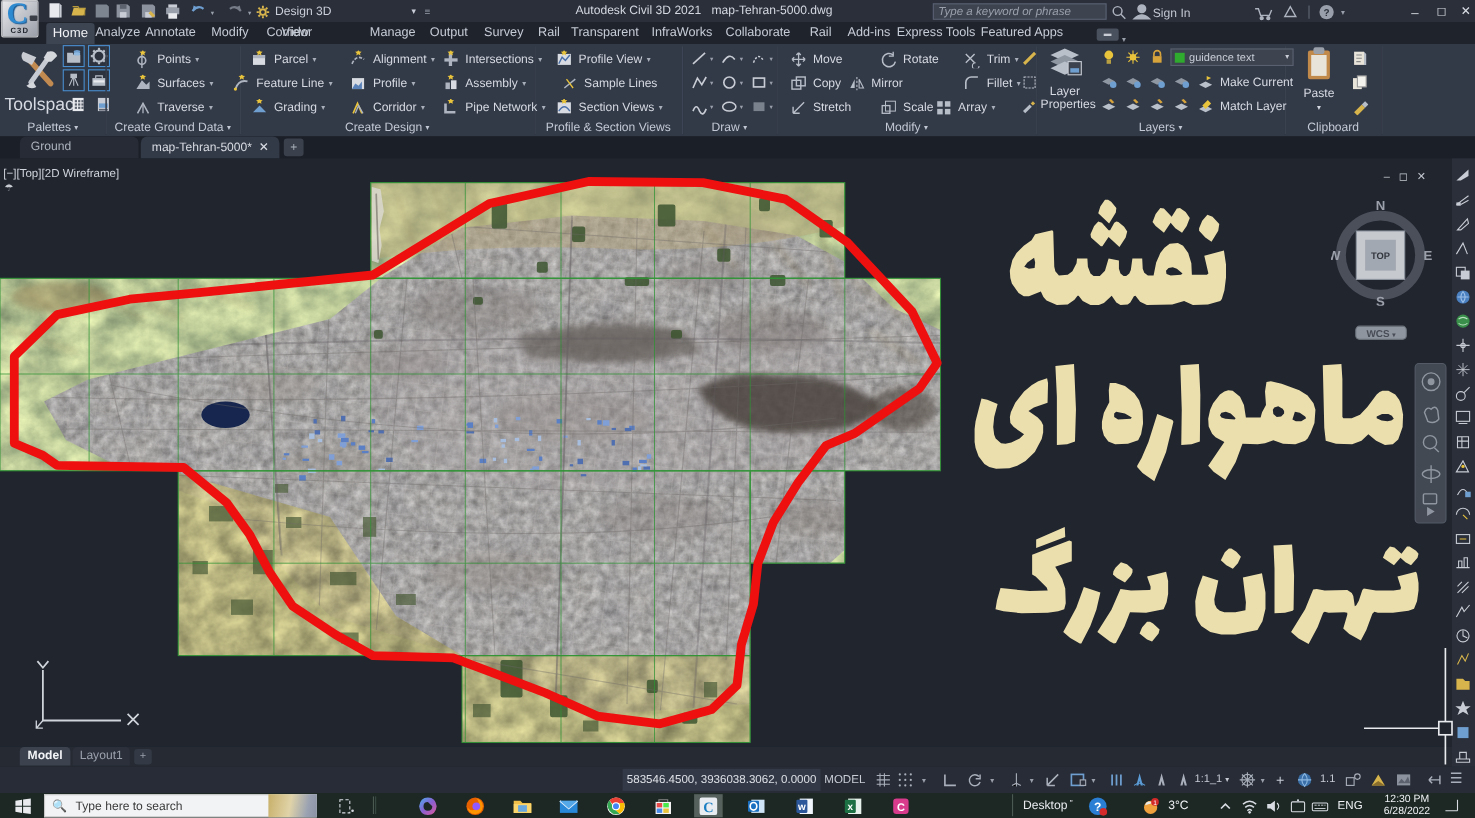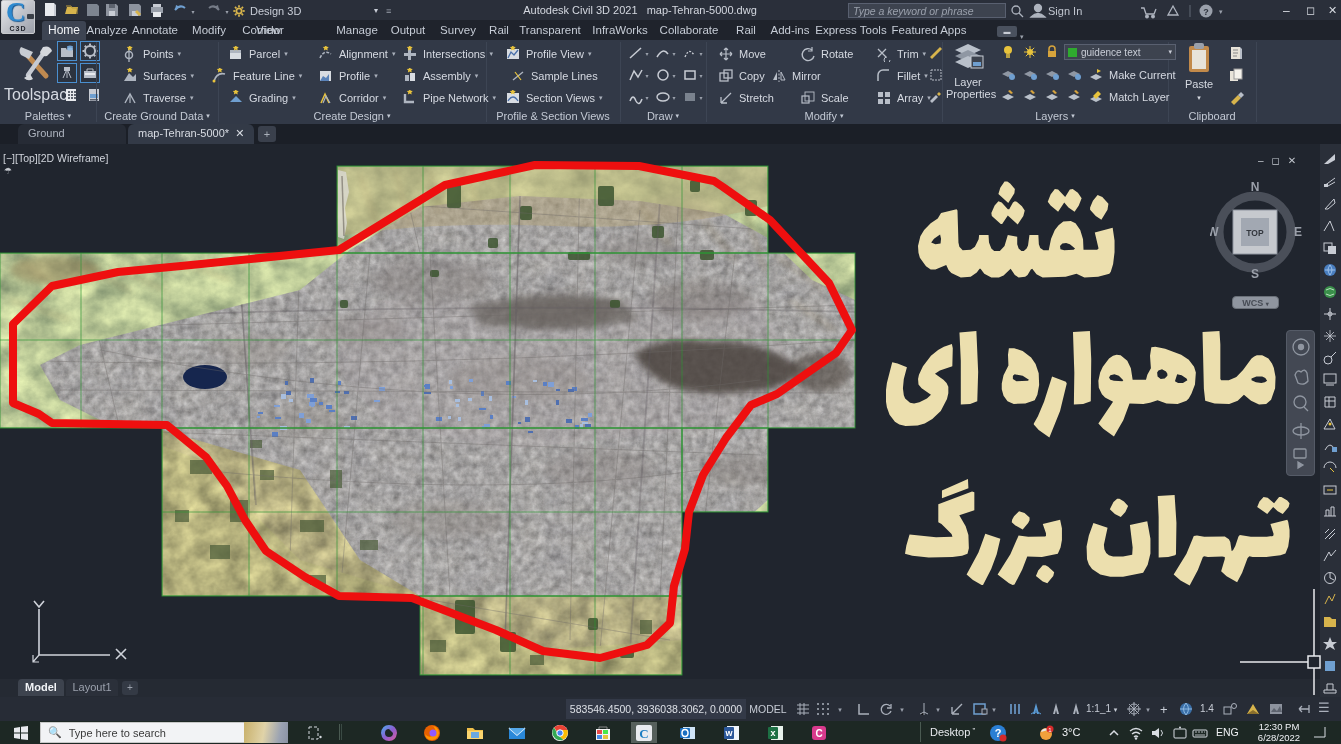--- a/index.html
+++ b/index.html
@@ -417,21 +417,21 @@
 
 <div class="ritem" style="left:876px;top:45px"><svg width="16" height="16" viewBox="0 0 16 16">
           <path d="M2,3 l8,8 M10,3 l-8,8" stroke="#b8bec8" stroke-width="1.3"></path>
           <path d="M11,11 a3,3 0 1 0 3,3" fill="none" stroke="#b8bec8"></path>
         </svg>Trim<span class="caret">▾</span></div>
 
 <div class="ritem" style="left:876px;top:67px"><svg width="16" height="16" viewBox="0 0 16 16">
           <path d="M2,13 v-6 a5,5 0 0 1 5,-5 h6" fill="none" stroke="#b8bec8" stroke-width="1.5"></path>
         </svg>Fillet<span class="caret">▾</span></div>
 
-<div class="ritem" style="left:876px;top:89px"><svg width="16" height="16" viewBox="0 0 16 16">
+<div class="ritem" style="left:850px;top:89px"><svg width="16" height="16" viewBox="0 0 16 16">
           <rect x="2" y="2" width="5" height="5" fill="#b8bec8"></rect>
           <rect x="9" y="2" width="5" height="5" fill="#b8bec8"></rect>
           <rect x="2" y="9" width="5" height="5" fill="#b8bec8"></rect>
           <rect x="9" y="9" width="5" height="5" fill="#b8bec8"></rect>
         </svg>Array<span class="caret">▾</span></div>
 <div class="ic" style="left:928px;top:45px;width:16px;height:16px">
         <svg width="16" height="16" viewBox="0 0 16 16">
           <path d="M2,12 L12,2 l2,2 -10,10Z" fill="#d7b44c"></path>
         </svg>
       </div>
@@ -1178,21 +1178,21 @@
         </svg>
       </div>
 <div class="ic" style="left:1144px;top:706px;width:8px;height:8px;color:#9aa0ab;font-size:7px;z-index:22">▾</div>
 <div class="abs" style="left:1160px;top:702px;color:#c7ccd5;font-size:13px;z-index:22">+</div>
 <div class="ic" style="left:1178px;top:701px;width:16px;height:16px;z-index:22">
         <svg width="16" height="16" viewBox="0 0 16 16">
           <circle cx="8" cy="8" r="6" fill="#3a6fa8"></circle>
           <path d="M2,8 h12 M8,2 q5,6 0,12 q-5,-6 0,-12" stroke="#8cb8e0" fill="none"></path>
         </svg>
       </div>
-<div class="abs" style="left:1200px;top:703px;color:#c7ccd5;font-size:10px;z-index:22">1.4</div>
+<div class="abs" style="left:1200px;top:703px;color:#c7ccd5;font-size:10px;z-index:22">1.1</div>
 <div class="ic" style="left:1222px;top:701px;width:16px;height:16px;z-index:22">
         <svg width="16" height="16" viewBox="0 0 16 16">
           <rect x="2" y="6" width="7" height="7" fill="none" stroke="#aab0bb"></rect>
           <circle cx="12" cy="5" r="2.5" fill="none" stroke="#aab0bb"></circle>
         </svg>
       </div>
 <div class="ic" style="left:1244px;top:701px;width:18px;height:16px;z-index:22">
         <svg width="16" height="16" viewBox="0 0 16 16">
           <path d="M2,13 L8,3 l6,10Z" fill="#d7b44c"></path>
           <path d="M2,13 l6,-4 6,4Z" fill="#8a6f2c"></path>

